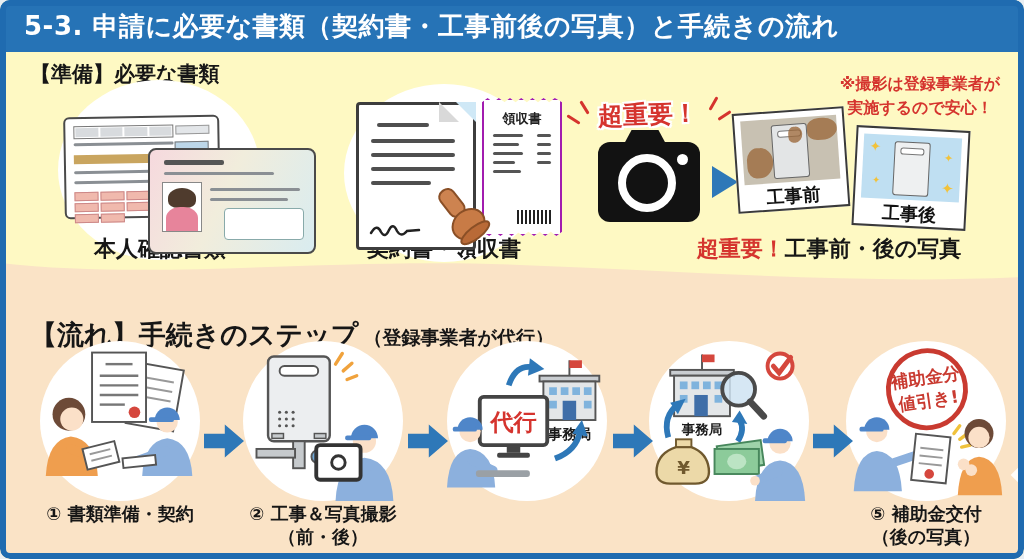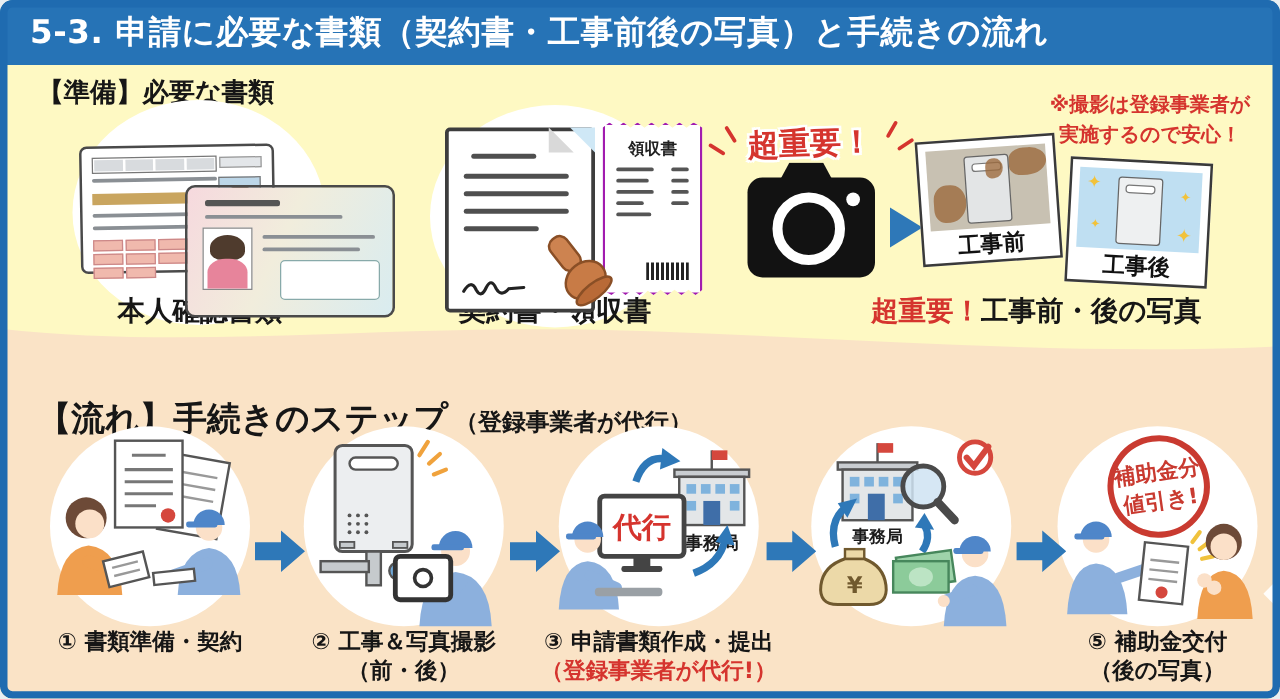--- a/index.html
+++ b/index.html
@@ -418,24 +418,20 @@
     <div class="arrow" style="left:813px;"></div>
     <div class="wdia" style="right:-6px;top:212px;"></div>
 
     <div class="step-cap" style="left:5px;">
       <span>① 書類準備・契約</span>
     </div>
     <div class="step-cap" style="left:208px;">
       <span>② 工事＆写真撮影</span><br>
       <span>（前・後）</span>
     </div>
-    <div class="step-cap" style="left:412px;">
-      <span>③ 申請書類作成・提出</span><br>
-      <span class="red">（登録事業者が代行!）</span>
-    </div>
     <div class="step-cap" style="left:811px;">
       <span>⑤ 補助金交付</span><br>
       <span>（後の写真）</span>
     </div>
   </div>
 
   <div id="border-ov"></div>
 </div>
 
 </body></html>

